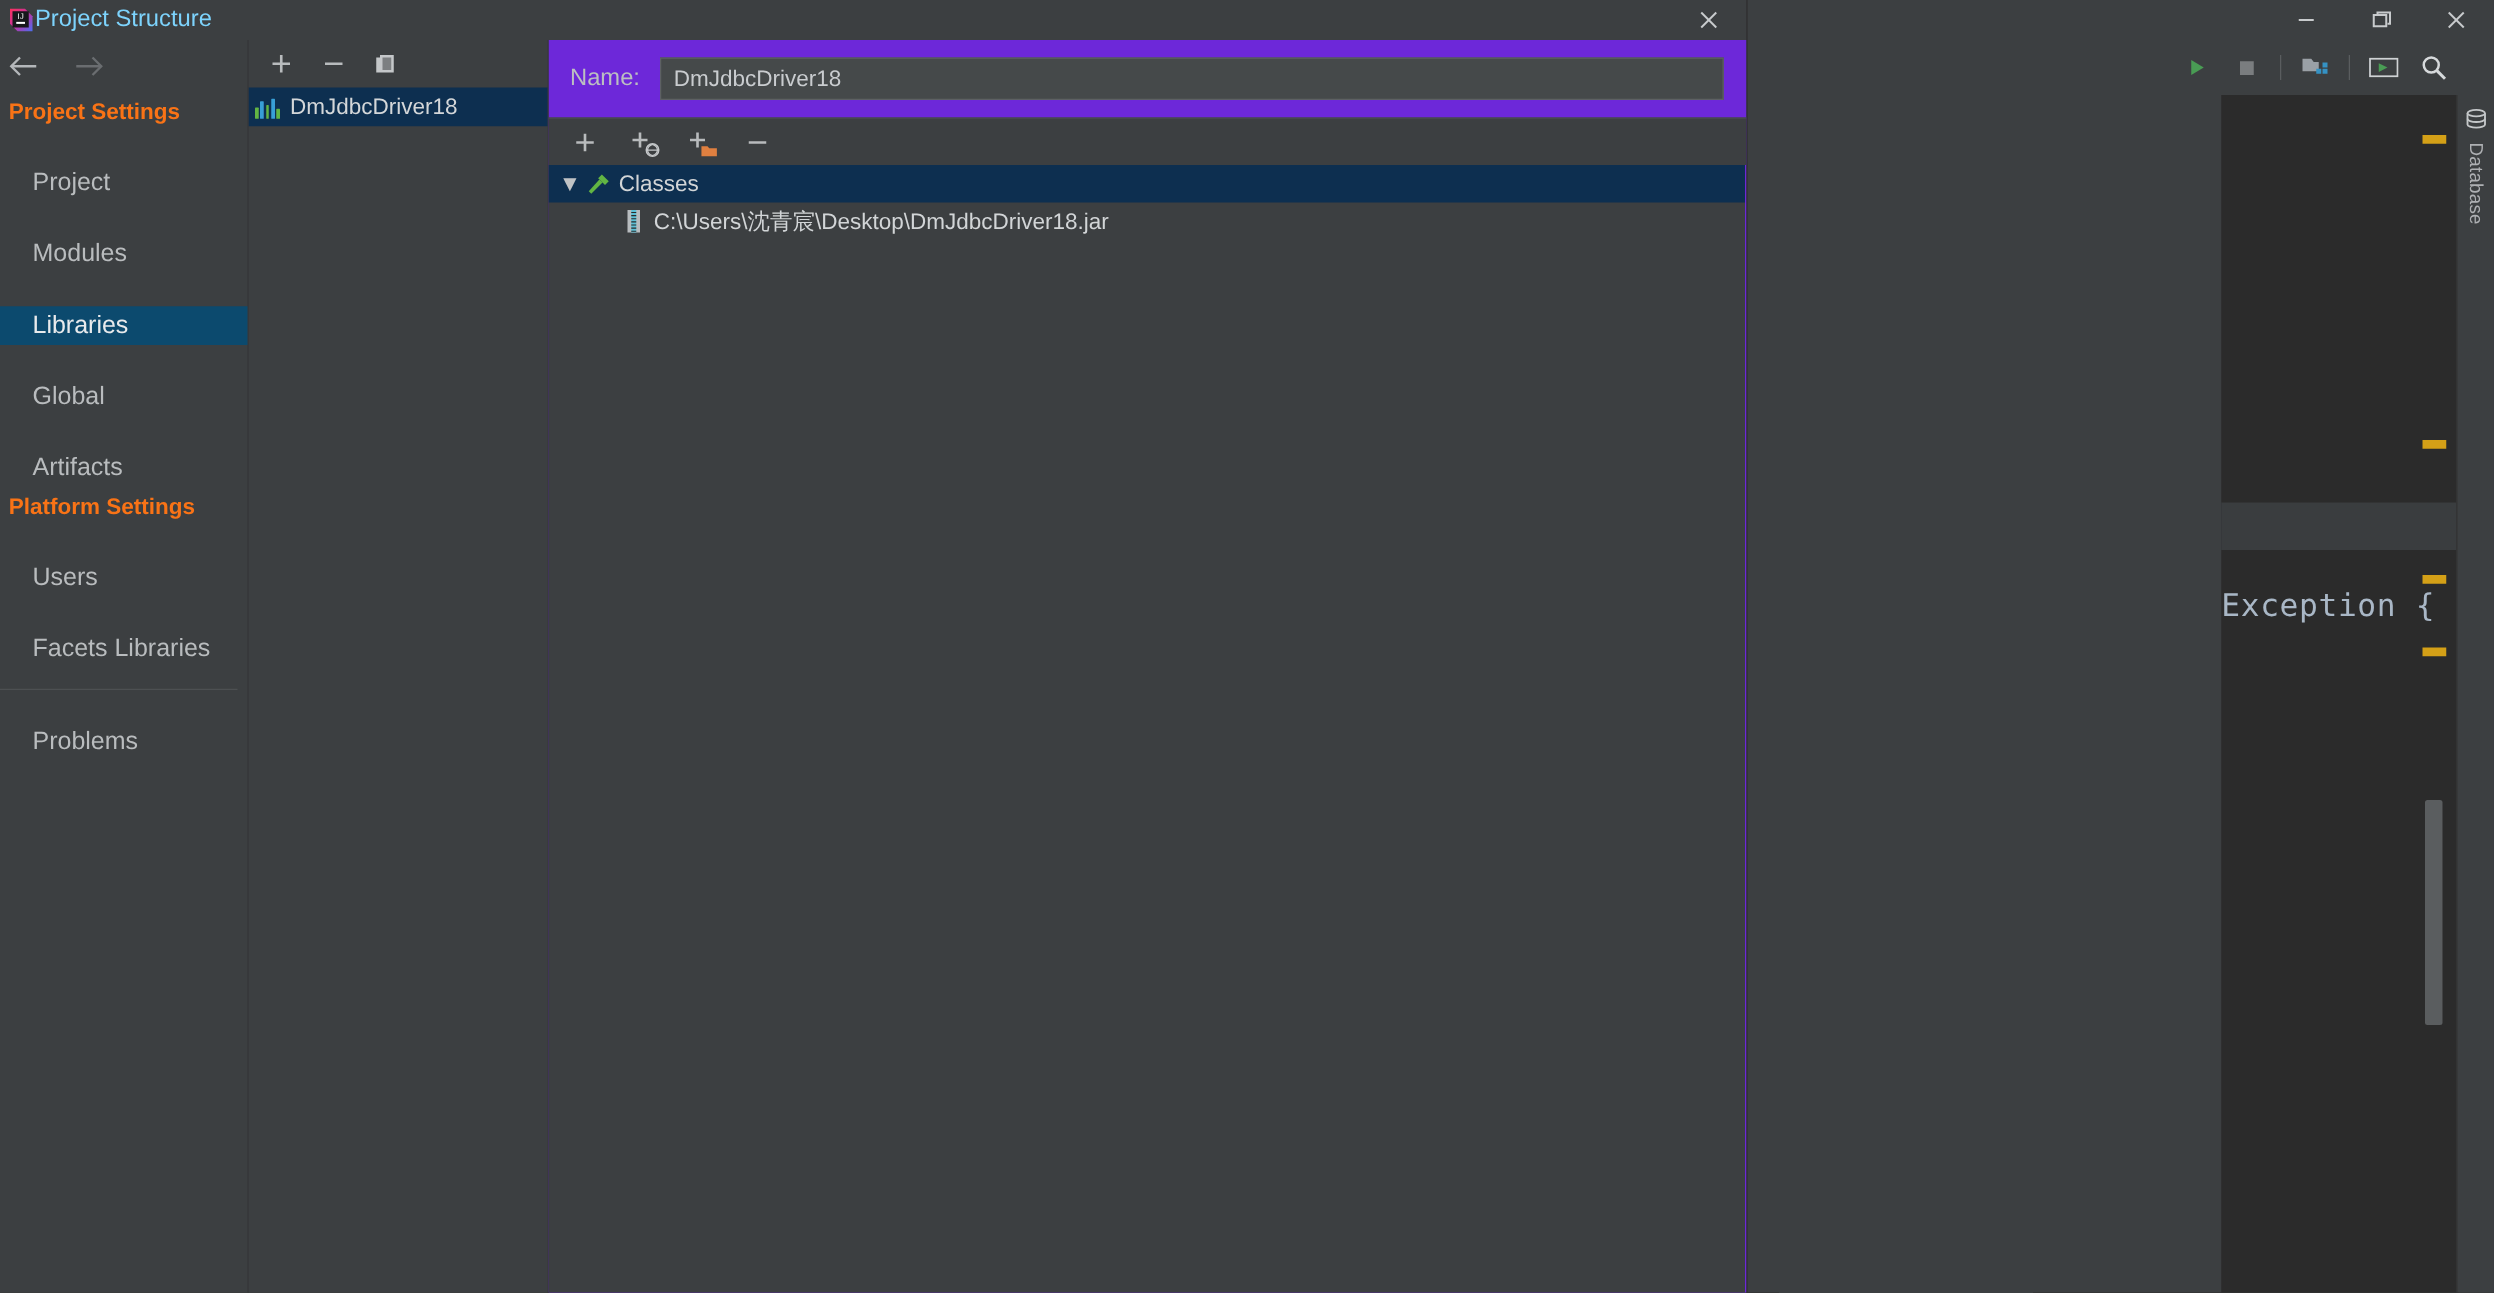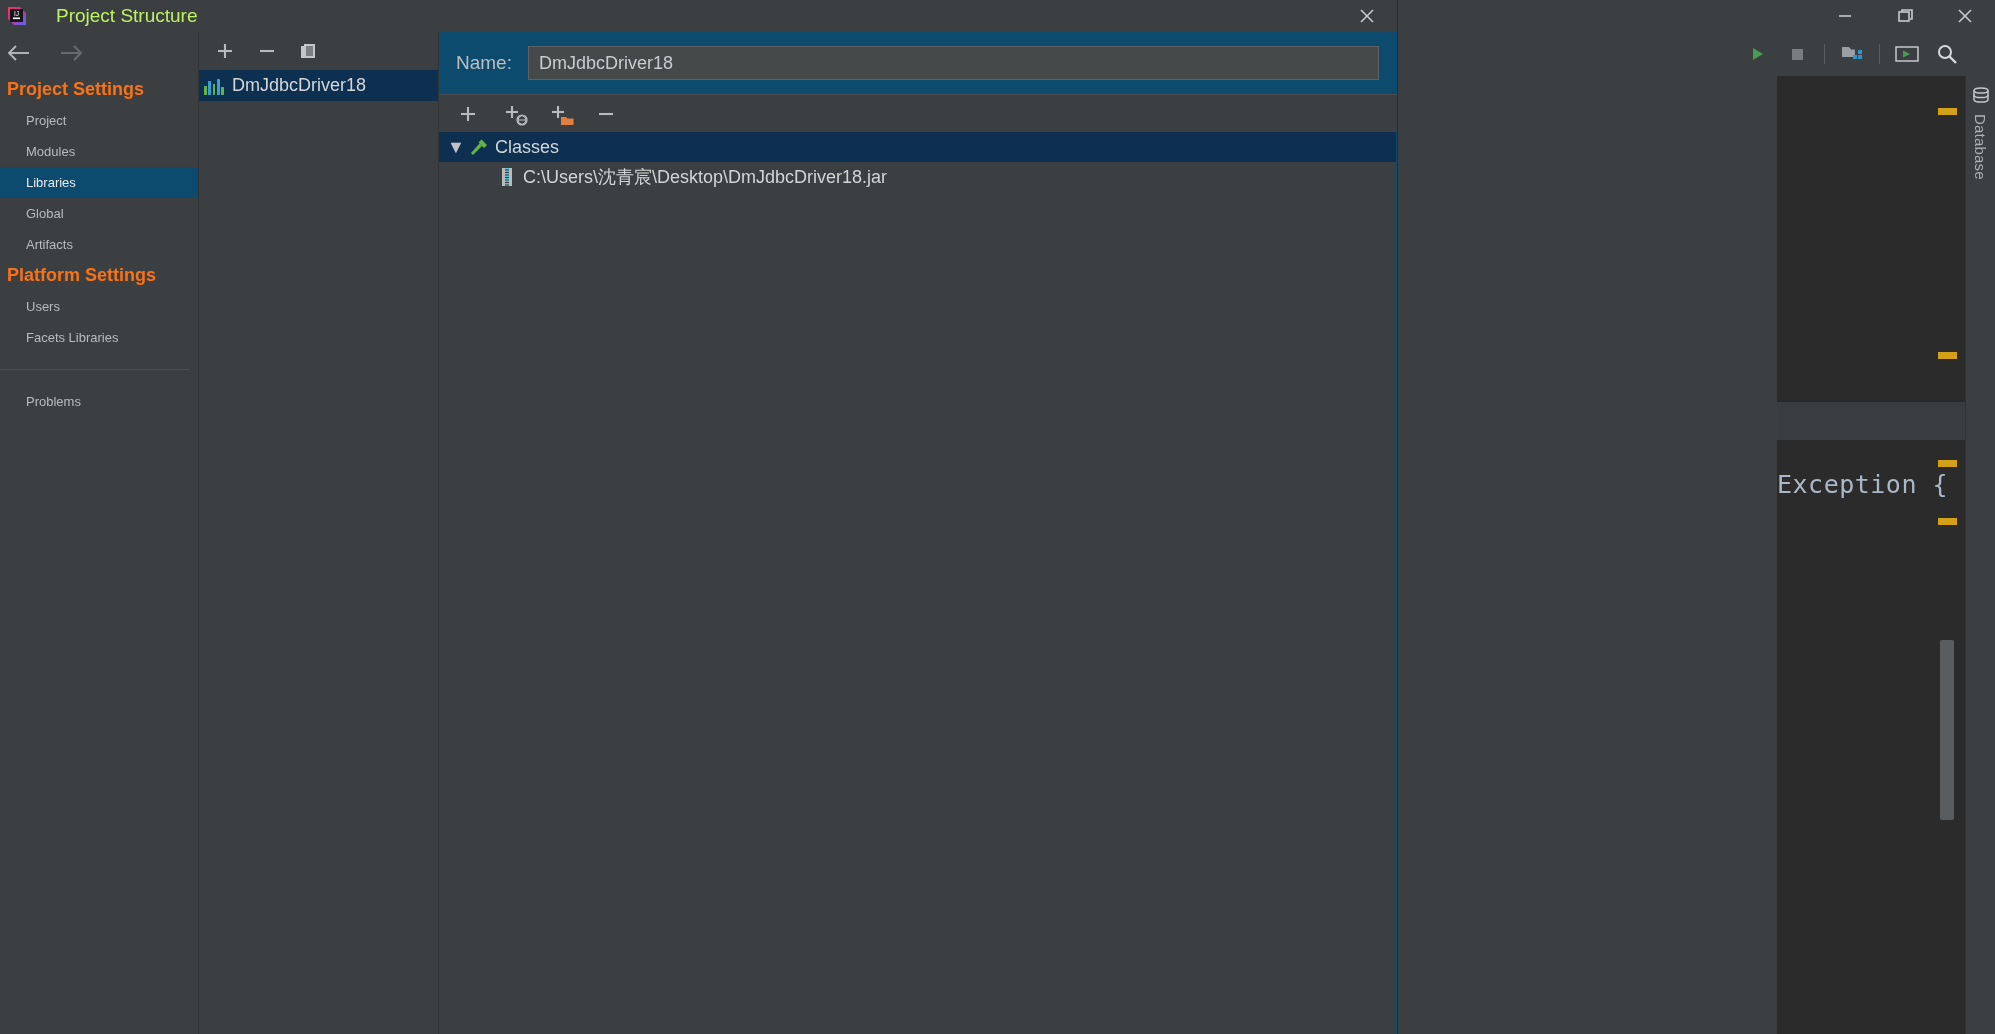--- a/index.html
+++ b/index.html
@@ -78,21 +78,21 @@
     background: #3c3f41;
     border-right: 1px solid #2b2b2b;
   }
 
   #dialog-titlebar {
     position: relative; height: 32px; background: #3c3f41;
     display: flex; align-items: center;
   }
   #dialog-app-icon { width: 22px; height: 22px; margin-left: 6px; position: relative; }
   #dialog-title {
-    margin-left: 28px; color: #bef264; font-size: 19px;
+    margin-left: 0; color: #7dd3fc; font-size: 19px;
   }
   #dialog-close {
     position: absolute; right: 0; top: 0; width: 60px; height: 32px;
     display: flex; align-items: center; justify-content: center; color: #c8cbcd;
   }
 
   #dialog-body { position: absolute; left: 0; top: 32px; right: 0; bottom: 0; display: flex; }
 
   
   #sidebar {
@@ -103,22 +103,22 @@
   #nav-arrows { height: 42px; display: flex; align-items: center; padding-left: 4px; gap: 22px; }
   .nav-arrow { width: 30px; height: 30px; display: flex; align-items: center; justify-content: center; }
   .nav-back { color: #b4b7ba; }
   .nav-fwd { color: #6a6d70; }
 
   .side-group {
     color: #f97316; font-size: 18px; font-weight: bold;
     padding: 4px 0 4px 7px; height: 31px; line-height: 23px;
   }
   .side-item {
-    color: #b9bcbe; font-size: 13px;
-    padding-left: 26px; height: 31px; line-height: 31px;
+    color: #b9bcbe; font-size: 20px;
+    padding-left: 26px; height: 31px; line-height: 31px; margin-top: 26px;
   }
   .side-item.selected { background: #0c4a6e; color: #e8eaec; }
   .side-sep { height: 1px; background: #4d5052; margin: 16px 8px 16px 0; }
 
   
   #libcol {
     width: 240px; background: #3c3f41;
     border-right: 1px solid #323436;
     position: relative;
   }
@@ -133,21 +133,21 @@
   #lib-list { position: absolute; left: 0; top: 38px; right: 0; bottom: 0; background: #3c3f41; }
   .lib-row {
     height: 31px; display: flex; align-items: center; padding-left: 5px; gap: 8px;
     font-size: 18px; color: #d4d7d9;
   }
   .lib-row.selected { background: #0d2f50; }
   .lib-icon { width: 20px; height: 18px; display: flex; align-items: flex-end; gap: 1.5px; }
   .lib-icon i { display: block; width: 3px; border-radius: 0.5px; }
 
   
-  #detail { flex: 1; background: #0c4a6e; position: relative; }
+  #detail { flex: 1; background: #6d28d9; position: relative; }
 
   #name-row {
     height: 62px; display: flex; align-items: center;
     padding: 0 18px 0 17px; gap: 16px;
   }
   #name-label { color: #bcbfc1; font-size: 19px; }
   #name-input {
     flex: 1; height: 34px; background: #45494a;
     border: 1px solid #5d6163; color: #c9cccf;
     font-family: "Liberation Sans", sans-serif; font-size: 18px;

